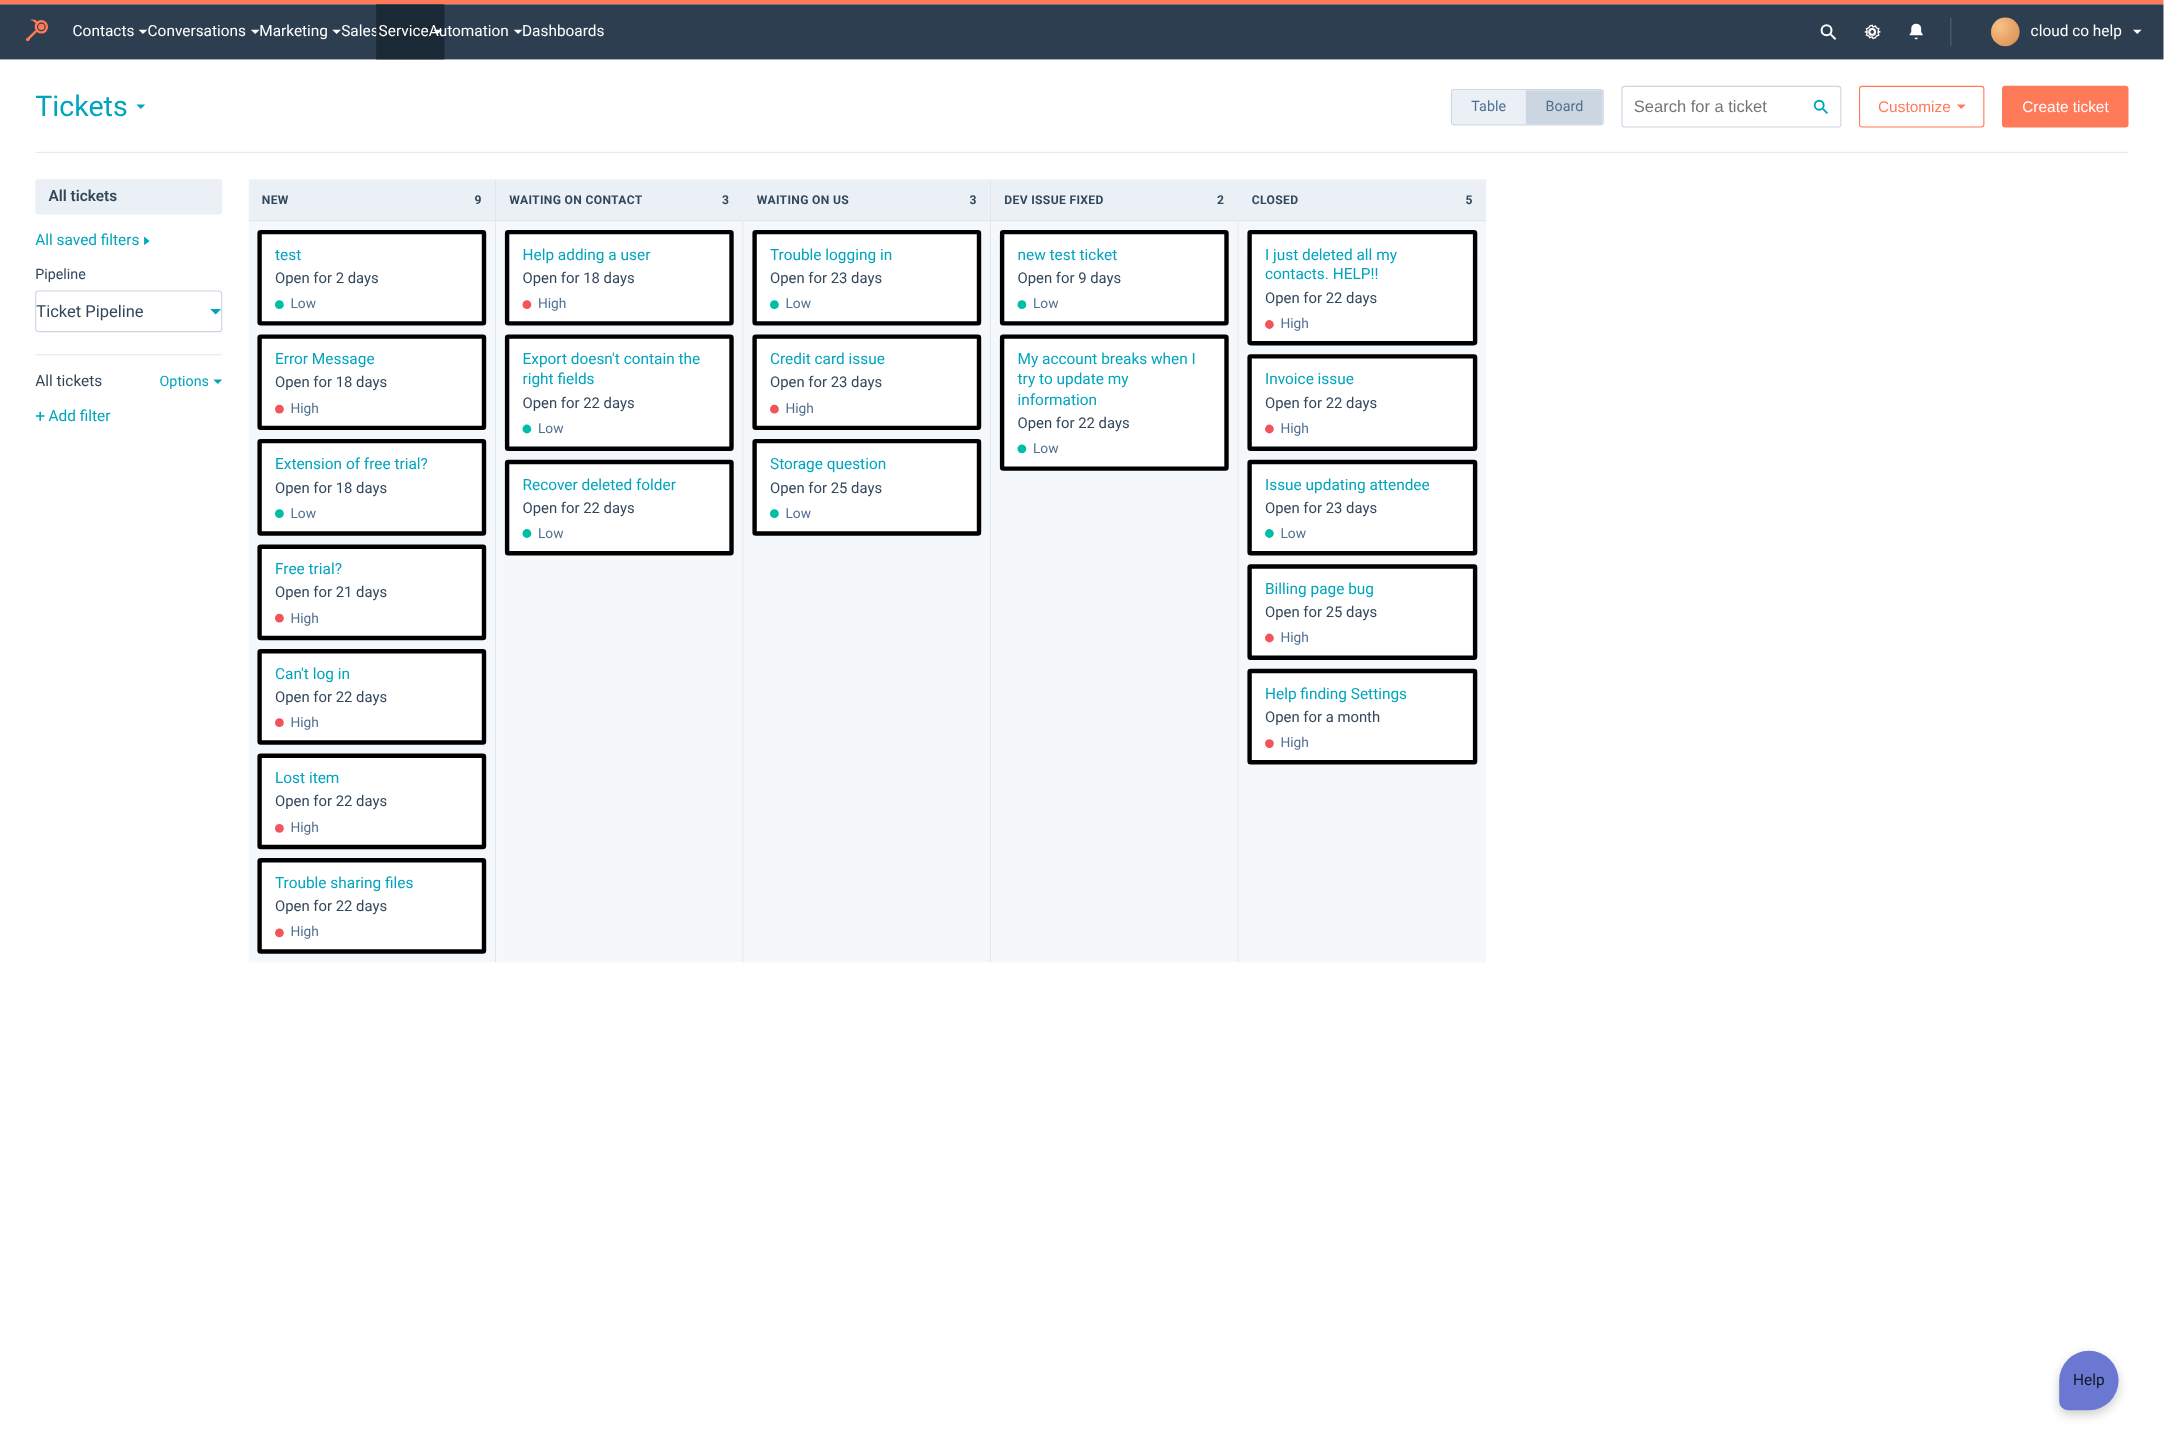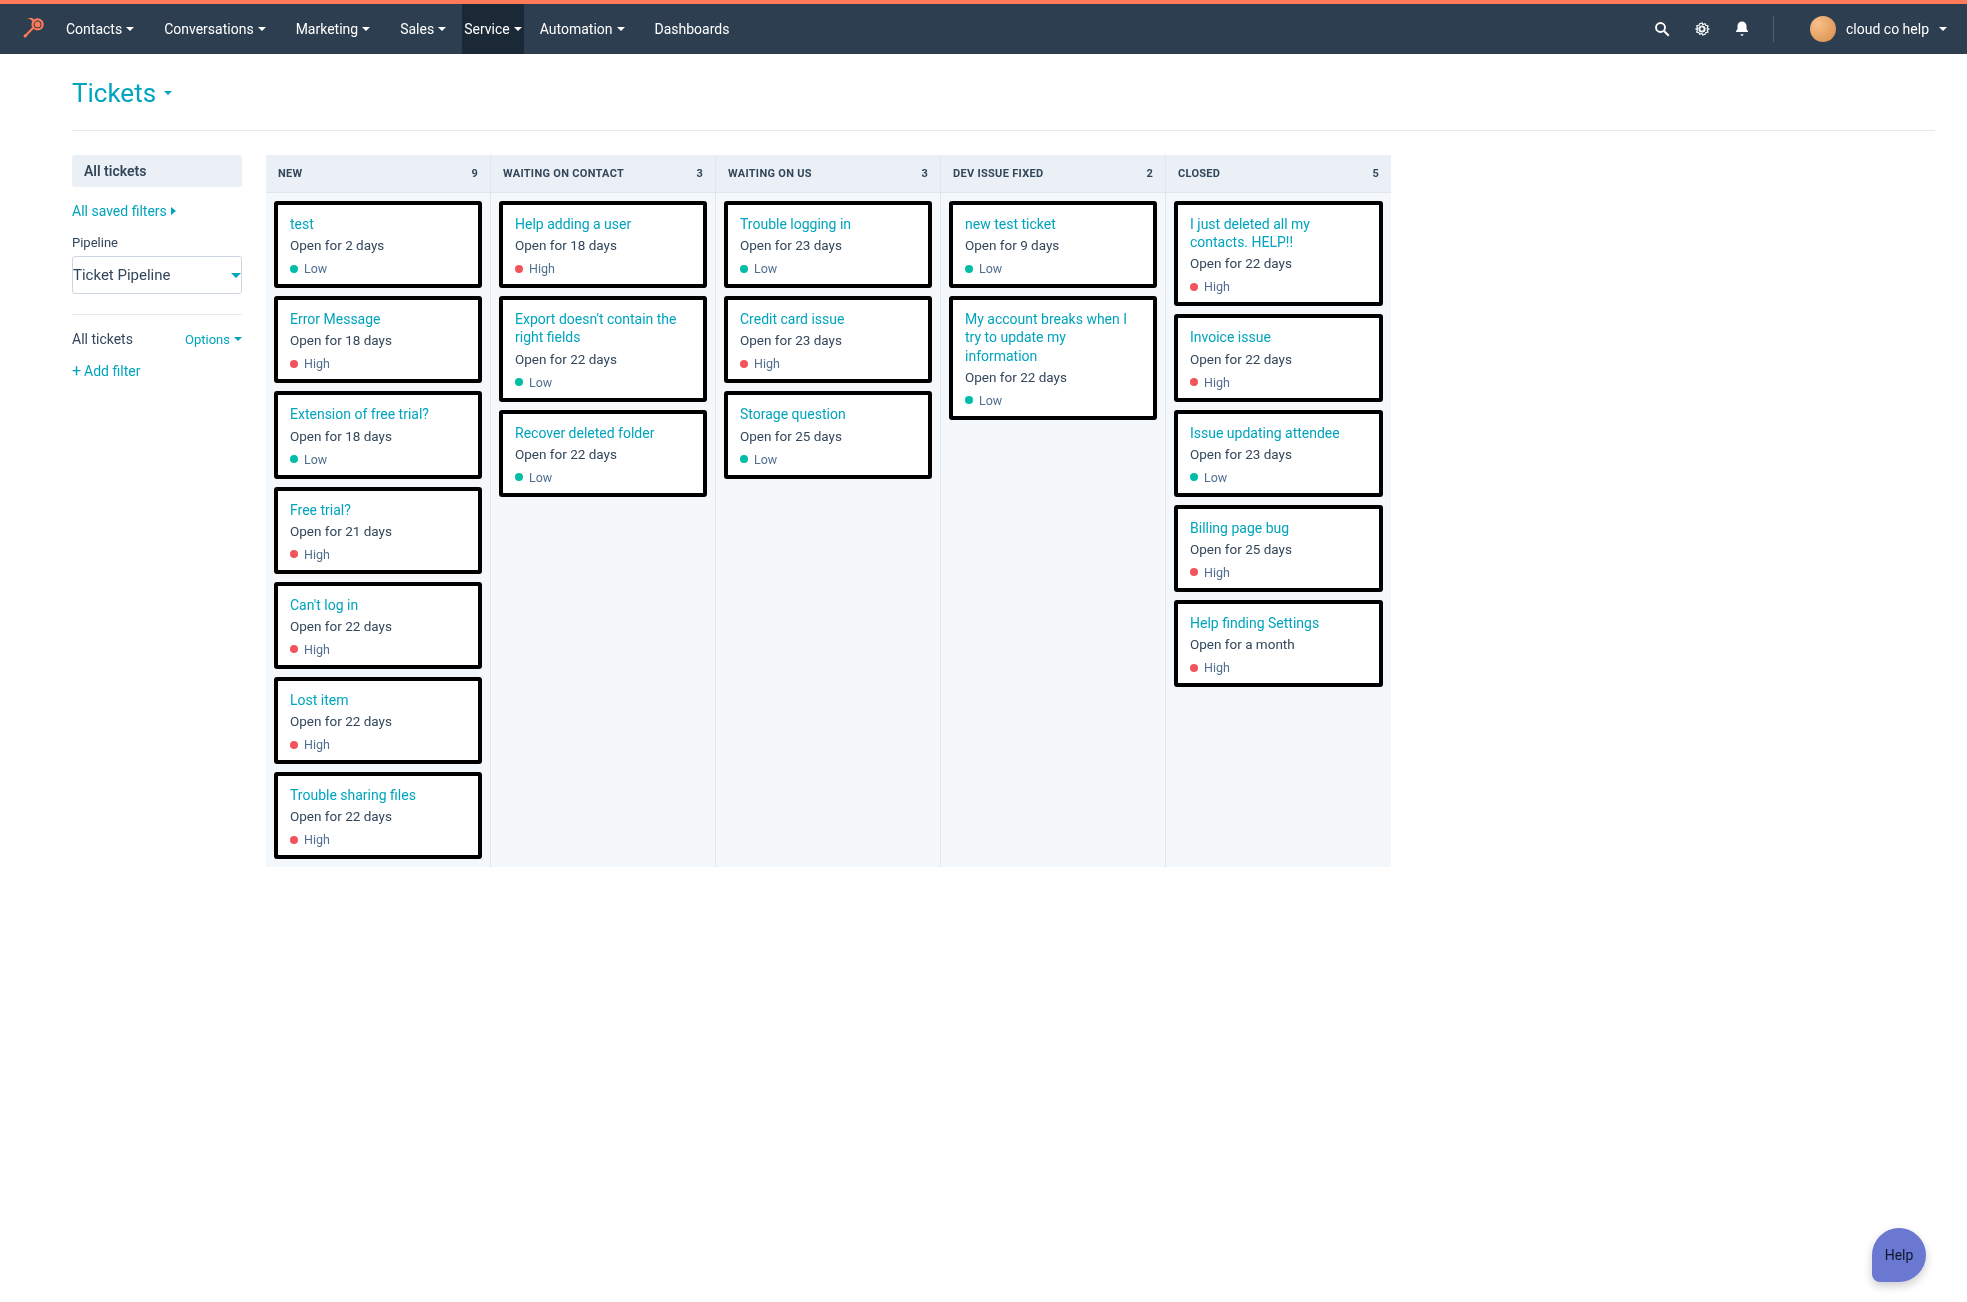--- a/index.html
+++ b/index.html
@@ -1,29 +1,29 @@
 <!DOCTYPE html>
 <html><head>
 <meta charset="utf-8">
 <style>
   * { box-sizing: border-box; margin: 0; padding: 0; }
   body { font-family: -apple-system, BlinkMacSystemFont, "Segoe UI", Roboto, Helvetica, Arial, sans-serif; background: #fff; color: #33475b; font-size: 14px; }
   .orange-bar { height: 4px; background: #ff7a59; width: 100%; }
   
   .topnav { background: #2d3e50; height: 50px; display:flex; align-items:center; padding: 0 20px; color:#fff; }
   .logo { width:26px; height:26px; display:flex; align-items:center; justify-content:center; margin-right: 20px; }
-  .nav-items { display:flex; gap: 30px; }
+  .nav-items { display:flex; }
   .nav-item { display:flex; align-items:center; gap:4px; font-size:14px; cursor:pointer; color:#fff; }
   .nav-item.active { background:#1b2836; padding:0 2px; height:50px; margin:0 -14px; }
   .caret { width:0; height:0; border-left:4px solid transparent; border-right:4px solid transparent; border-top:4px solid #fff; display:inline-block; }
   .nav-right { margin-left:auto; display:flex; align-items:center; gap:22px; }
   .avatar { width:26px; height:26px; border-radius:50%; background: radial-gradient(circle at 30% 30%, #f7c188, #d88b4a);}
   .account { display:flex; align-items:center; gap:10px; border-left:1px solid #516170; padding-left:36px; }
   
-  .page-wrap { padding: 24px 32px; margin-left: 40px; }
+  .page-wrap { padding: 24px 32px; }
   .header-row { display:flex; align-items:center; border-bottom:1px solid #e5e9ec; padding-bottom:22px; }
   .page-title { font-size:26px; font-weight:400; color:#00a4bd; display:flex; align-items:center; gap:8px; }
   .page-title .caret { border-top-color:#00a4bd; }
   .header-controls { margin-left:auto; display:flex; align-items:center; gap:16px; }
   .view-toggle { display:flex; border:1px solid #cbd6e2; border-radius:3px; overflow:hidden; }
   .view-toggle .seg { padding:8px 18px; font-size:13px; color:#516f90; cursor:pointer; background:#eaf0f6; }
   .view-toggle .seg.active { background:#cbd6e2; }
   .search-box { display:flex; align-items:center; border:1px solid #cbd6e2; border-radius:3px; width:200px; height:38px; padding:0 10px; }
   .search-box input { border:none; outline:none; font-size:15px; color:#516f90; width:100%; background:transparent; }
   .btn-outline { border:1px solid #ff7a59; color:#ff7a59; background:#fff; border-radius:3px; height:38px; padding:0 16px; font-size:14px; cursor:pointer; display:flex; align-items:center; gap:6px;}
@@ -135,20 +135,38 @@
     </div>
   </div>
 </div>
 
 <div class="page-wrap">
   <div class="header-row">
     <div class="page-title">
       <span>Tickets</span>
       <span class="caret"></span>
     </div>
+    <div class="header-controls">
+      <div class="view-toggle">
+        <div class="seg">Table</div>
+        <div class="seg active">Board</div>
+      </div>
+      <div class="search-box">
+        <input placeholder="Search for a ticket" style="">
+        <svg viewBox="0 0 24 24" width="18" height="18" fill="none" stroke="#00a4bd" stroke-width="2.5">
+            <circle cx="10" cy="10" r="6"></circle>
+            <line x1="15" y1="15" x2="21" y2="21"></line>
+          </svg>
+      </div>
+      <button class="btn-outline">
+          <span>Customize</span>
+          <span class="caret"></span>
+        </button>
+      <button class="btn-primary">Create ticket</button>
+    </div>
   </div>
 
   <div class="body-row">
     <div class="sidebar">
       <div class="side-pill">All tickets</div>
       <div class="side-link">
         <span>All saved filters</span>
         <span class="chev-right"></span>
       </div>
       <div class="side-label">Pipeline</div>

